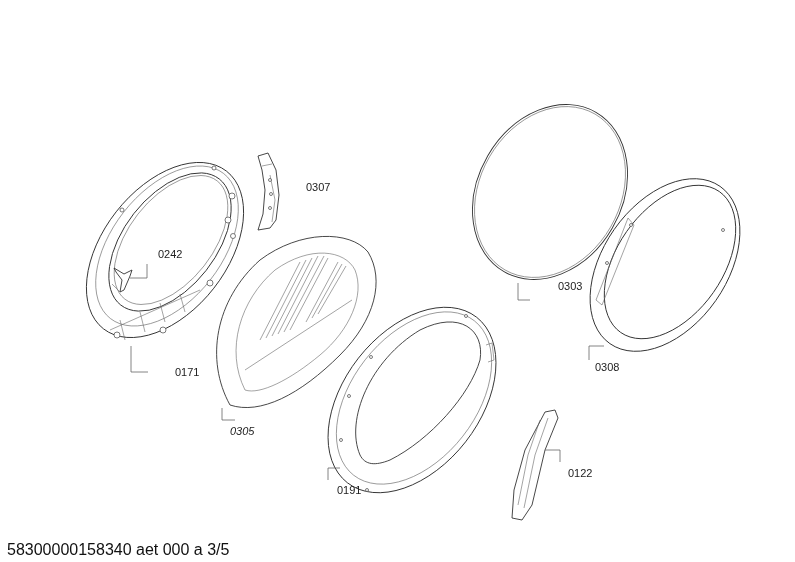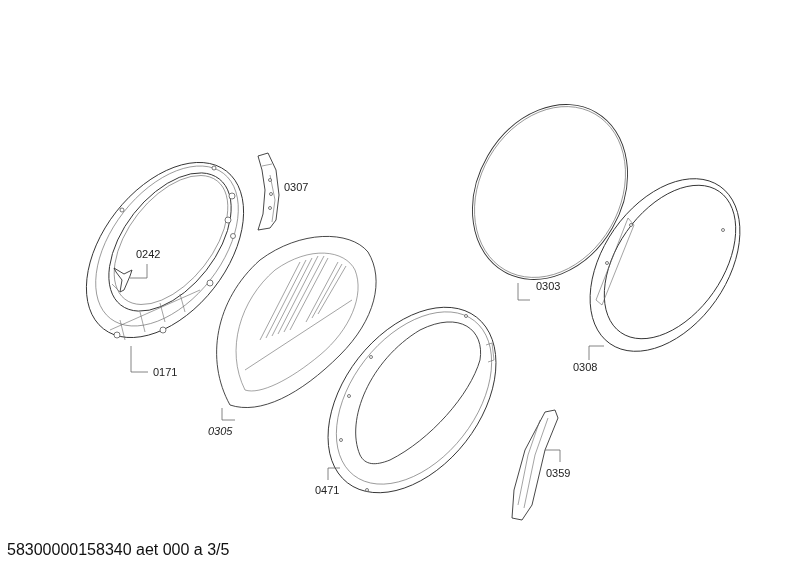--- a/index.html
+++ b/index.html
@@ -1,18 +1,18 @@
 <!DOCTYPE html>
 <html><head>
 <meta charset="utf-8">
 <style>
   html, body { margin:0; padding:0; background:#ffffff; }
   body { width:795px; height:562px; position:relative; overflow:hidden; font-family:"Liberation Sans", sans-serif; }
   #diagram { position:absolute; left:0; top:0; width:795px; height:562px; }
-  .label { position:absolute; font-size:11px; color:#222; line-height:11px; white-space:nowrap; }
+  .label { position:absolute; font-size:11px; color:#222; line-height:11px; white-space:nowrap;margin-left:22px; }
   .footer { position:absolute; left:7px; top:541px; font-size:16px; color:#111; }
   svg .p { fill:none; stroke:#333; stroke-width:0.9; }
   svg .t { fill:none; stroke:#666; stroke-width:0.6; }
   svg .ld { fill:none; stroke:#666; stroke-width:0.8; }
   svg .h { fill:#fff; stroke:#444; stroke-width:0.7; }
 </style>
 </head>
 <body>
 
 <svg id="diagram" viewBox="0 0 795 562" xmlns="http://www.w3.org/2000/svg">
@@ -96,21 +96,21 @@
   <path class="ld" d="M604 346 L589 346 L589 360"></path>
 
   <g>
     <path class="p" d="M545 412 L555 410 L558 418 L545 450 L532 505 L522 520 L512 518 L514 490 L525 450 Z"></path>
     <path class="t" d="M540 420 L528 455 L518 505 M548 418 L535 455 L524 508"></path>
   </g>
   <path class="ld" d="M545 450 L560 450 L560 462"></path>
 </svg>
 
 <span class="label" style="left:136px;top:249px;">0242</span>
-<span class="label" style="left:546px;top:468px;">0359</span>
+<span class="label" style="left:546px;top:468px;">0122</span>
 <span class="label" style="left:536px;top:281px;">0303</span>
-<span class="label" style="left:315px;top:485px;">0471</span>
+<span class="label" style="left:315px;top:485px;">0191</span>
 <span class="label" style="left:208px;top:426px;font-style:italic;">0305</span>
 <span class="label" style="left:153px;top:367px;">0171</span>
 <span class="label" style="left:284px;top:182px;">0307</span>
 <span class="label" style="left:573px;top:362px;text-align:center;">0308</span>
 
 <div class="footer">58300000158340 aet 000 a 3/5</div>
 
 </body></html>

